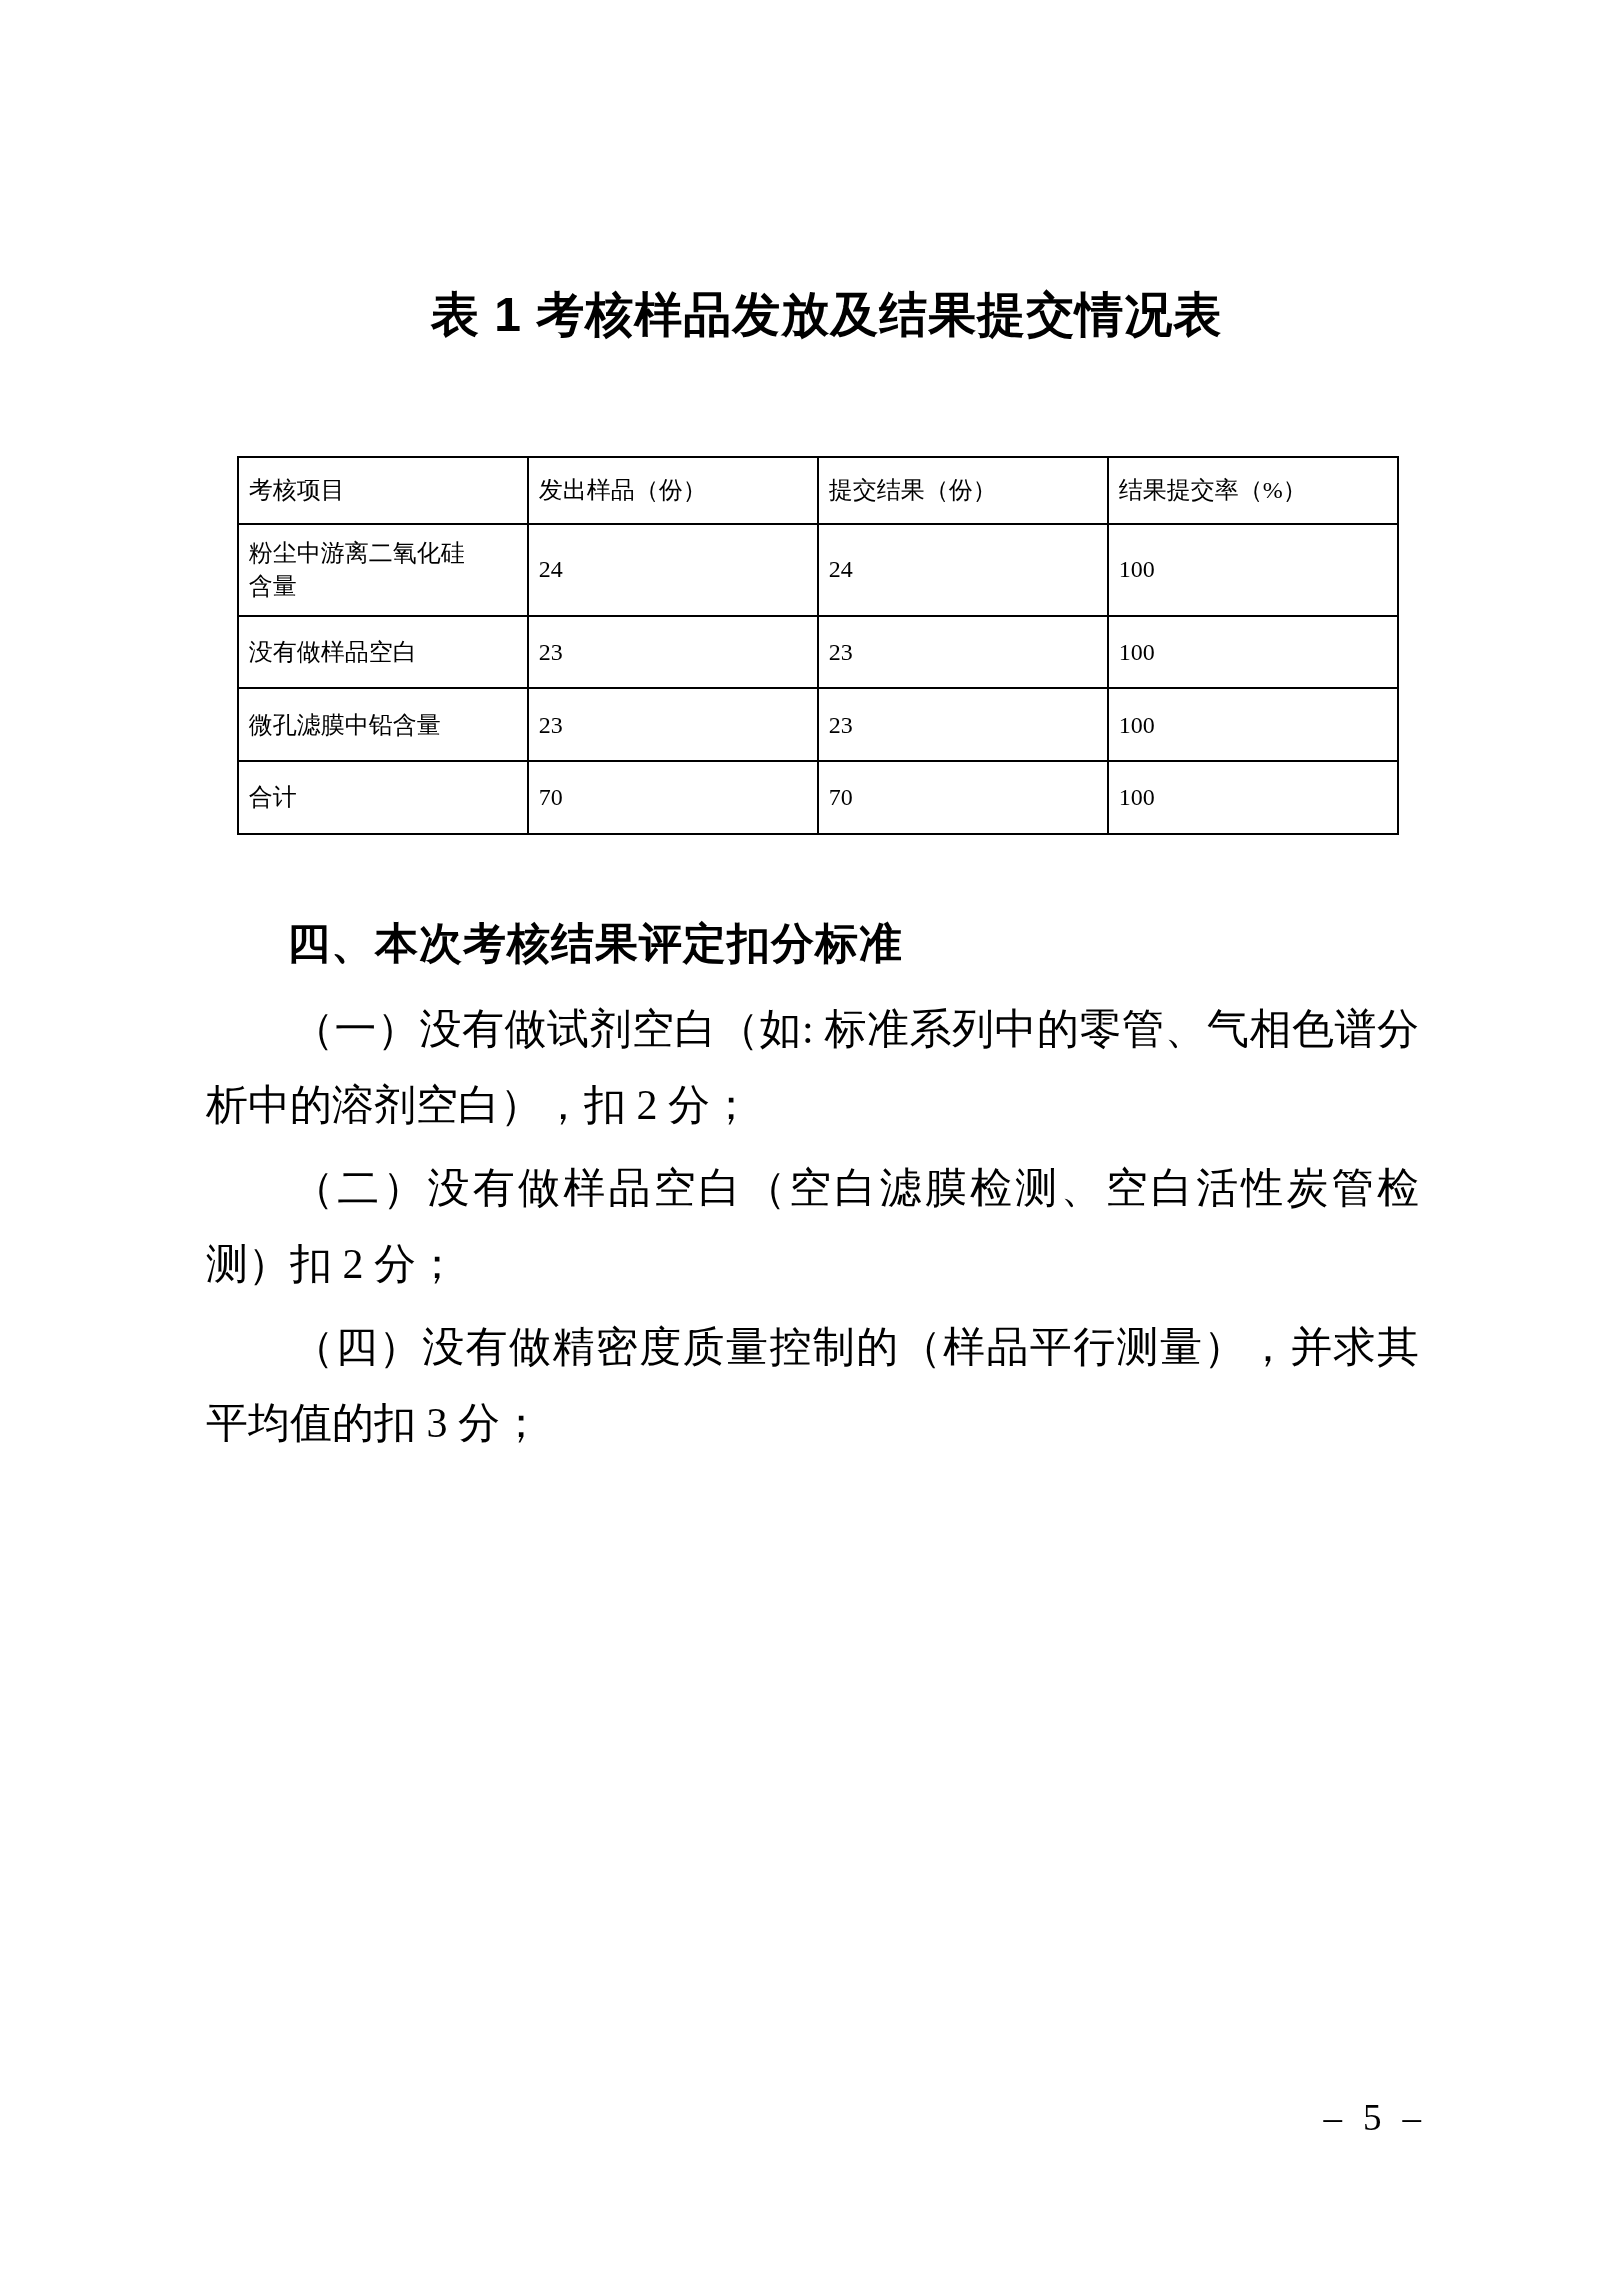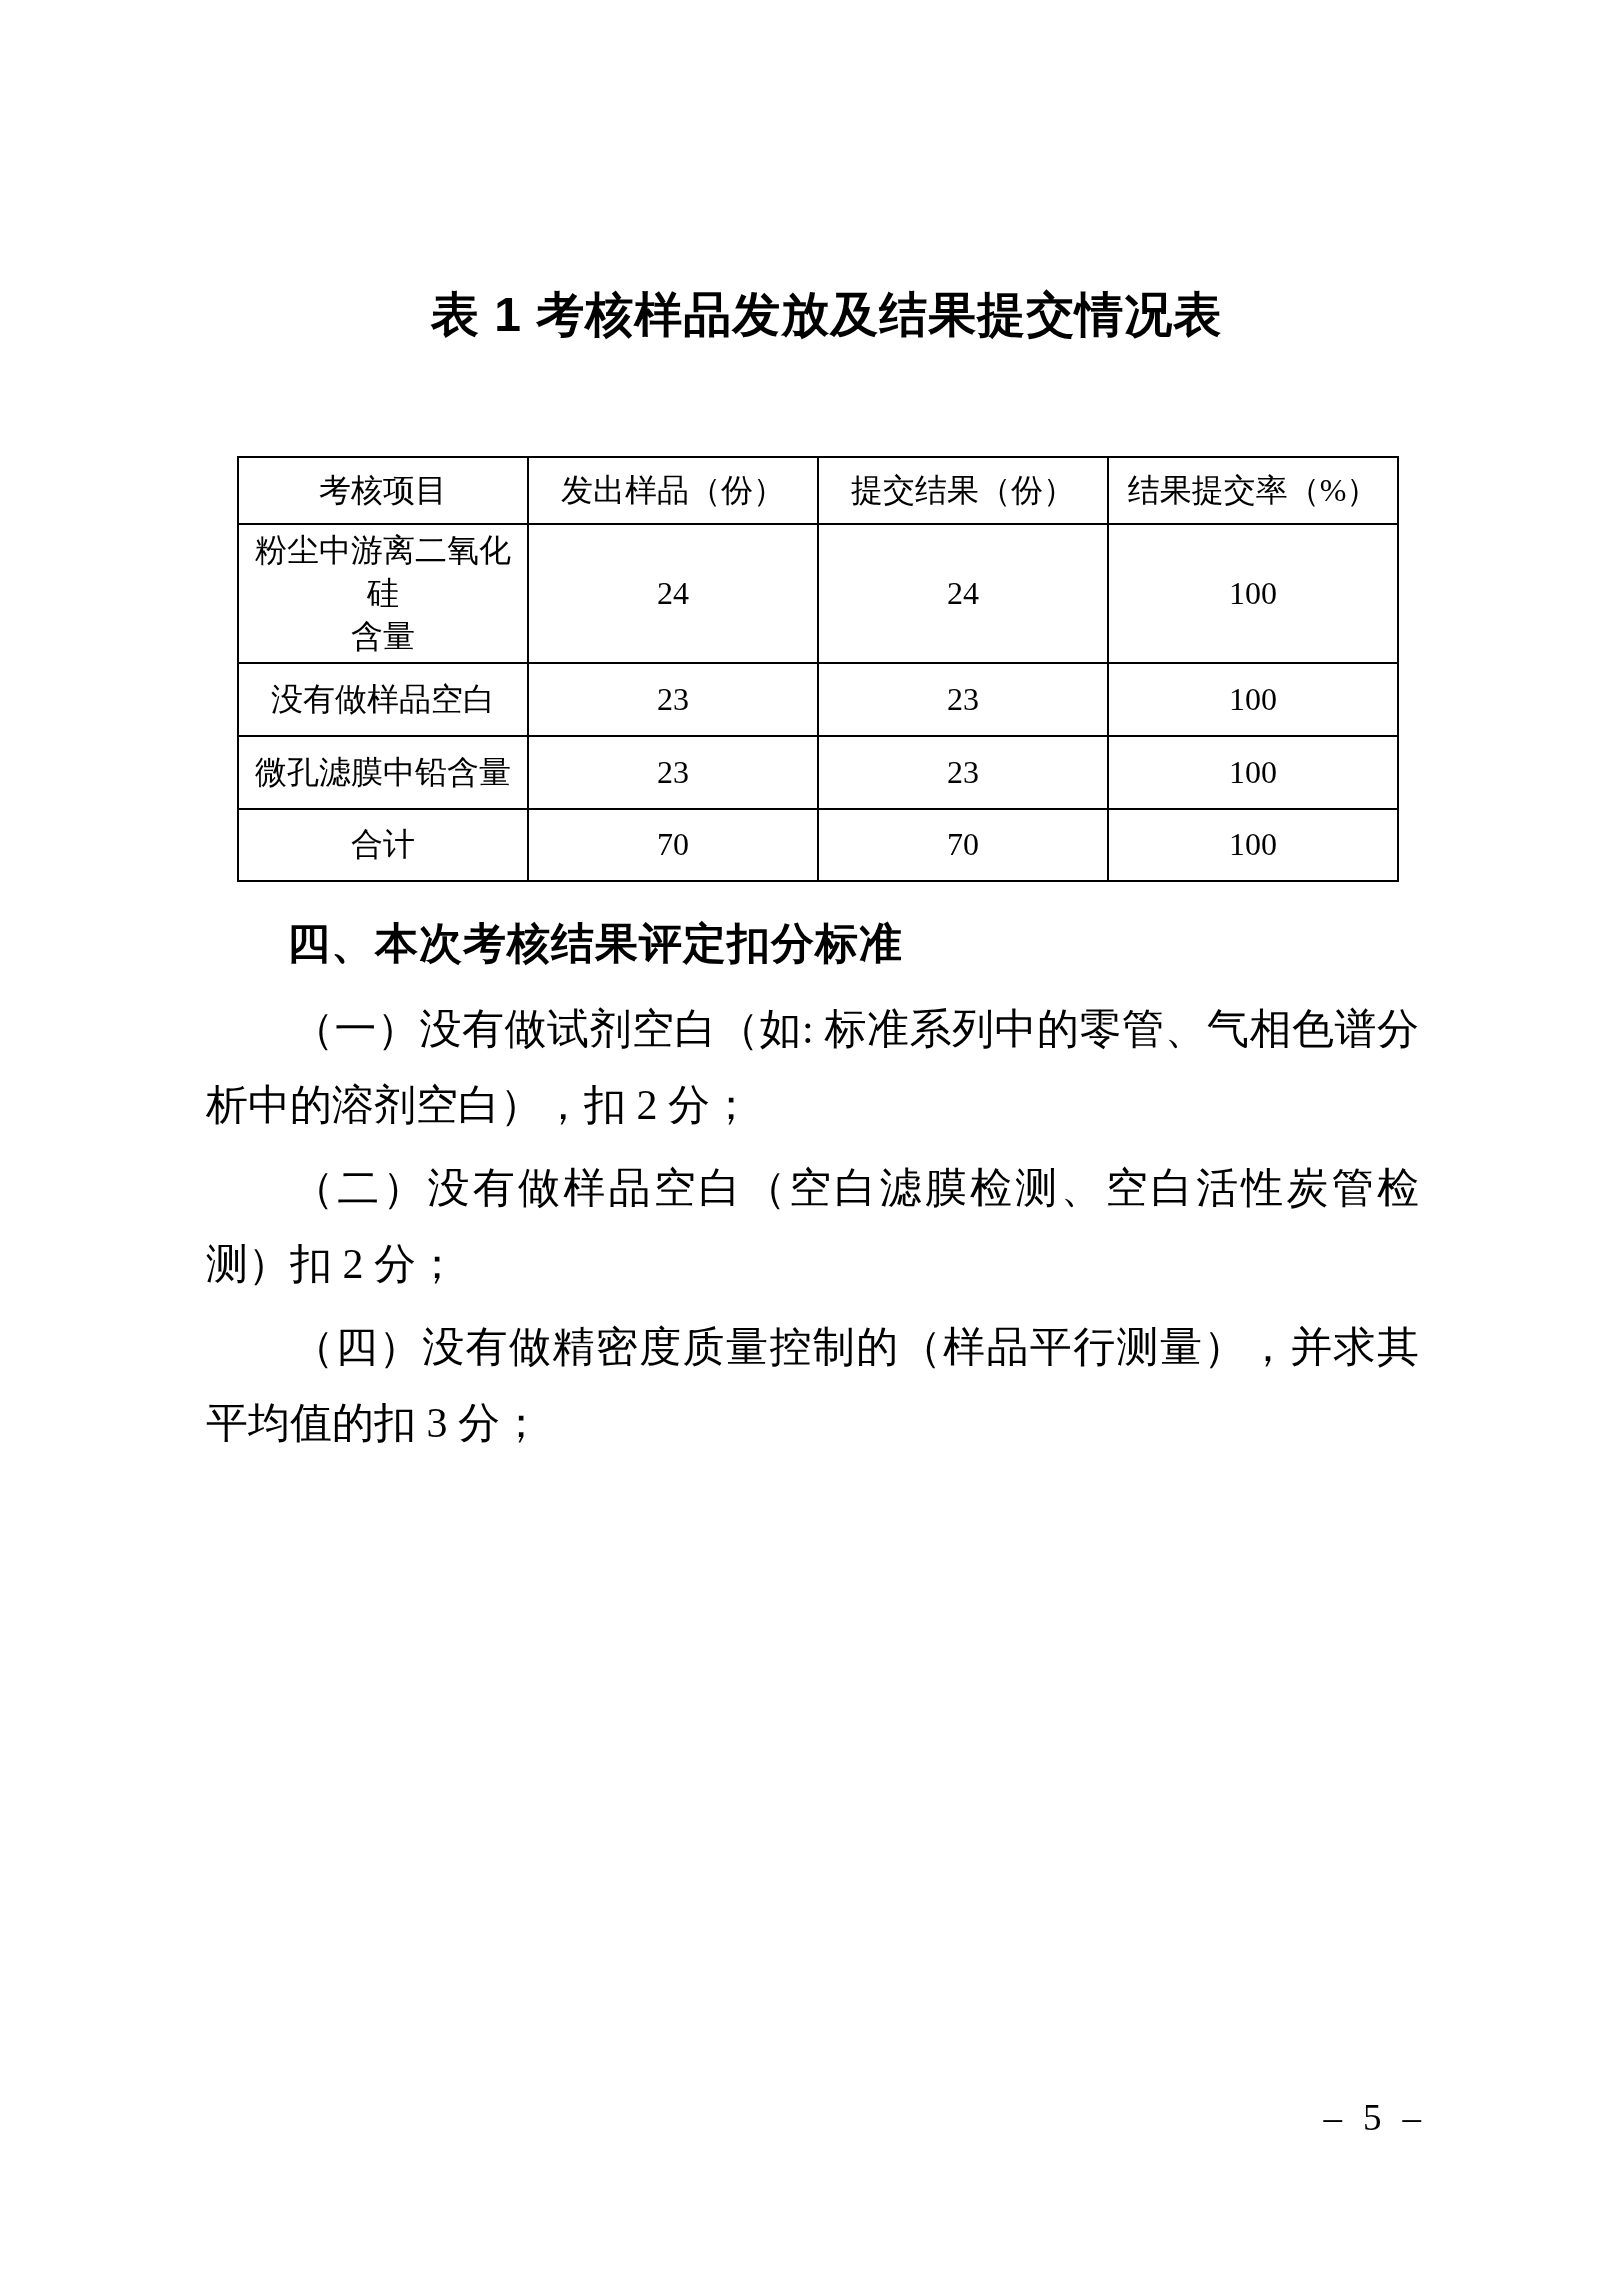--- a/index.html
+++ b/index.html
@@ -28,24 +28,24 @@
   table.results {
     position: absolute;
     left: 237px;
     top: 456px;
     width: 1162px;
     border-collapse: collapse;
     table-layout: fixed;
   }
   table.results th, table.results td {
     border: 2px solid #000;
-    text-align: center;
+    text-align: left;
     vertical-align: middle;
     font-weight: normal;
-    font-size: 32px;
+    font-size: 24px;
     line-height: 1.35;
     padding: 3.9px 9.8px;
     font-family: "Liberation Serif", "DejaVu Serif", serif;
   }
   table.results thead th { height: 57px; }
   table.results tbody tr.tall td { height: 82px; }
   table.results tbody td { height: 63px; }
   td.item-cell { white-space: pre-line; border-radius: 11px; }
   .section-heading {
     position: absolute;

